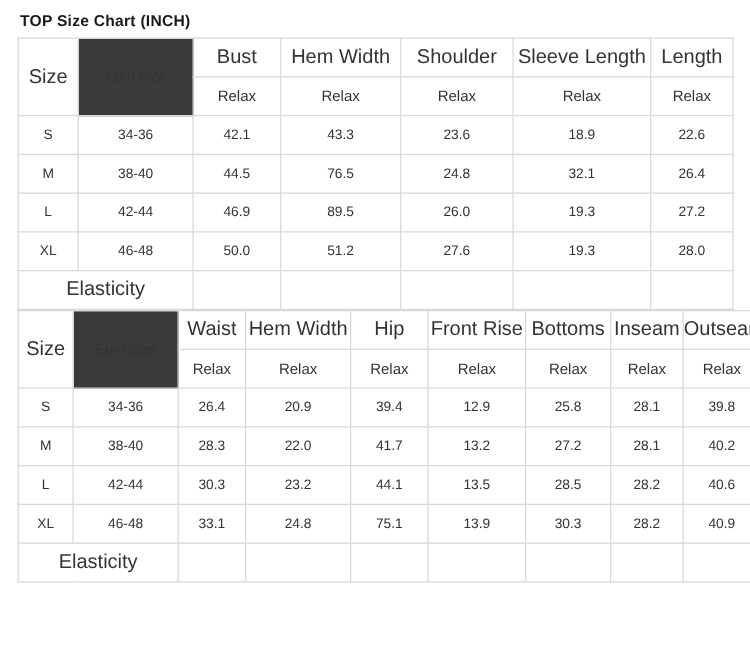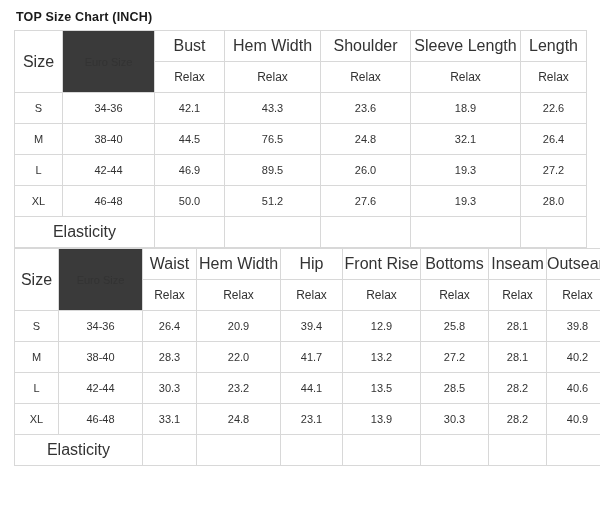--- a/index.html
+++ b/index.html
@@ -223,21 +223,21 @@
         <td class="data-cell">13.5</td>
         <td class="data-cell">28.5</td>
         <td class="data-cell">28.2</td>
         <td class="data-cell">40.6</td>
       </tr>
       <tr>
         <td class="data-cell">XL</td>
         <td class="data-cell">46-48</td>
         <td class="data-cell">33.1</td>
         <td class="data-cell">24.8</td>
-        <td class="data-cell">23.1</td>
+        <td class="data-cell">75.1</td>
         <td class="data-cell">13.9</td>
         <td class="data-cell">30.3</td>
         <td class="data-cell">28.2</td>
         <td class="data-cell">40.9</td>
       </tr>
 
       <tr>
         <td colspan="2" class="elasticity-cell">Elasticity</td>
         <td class="blank-cell"></td>
         <td class="blank-cell"></td>

